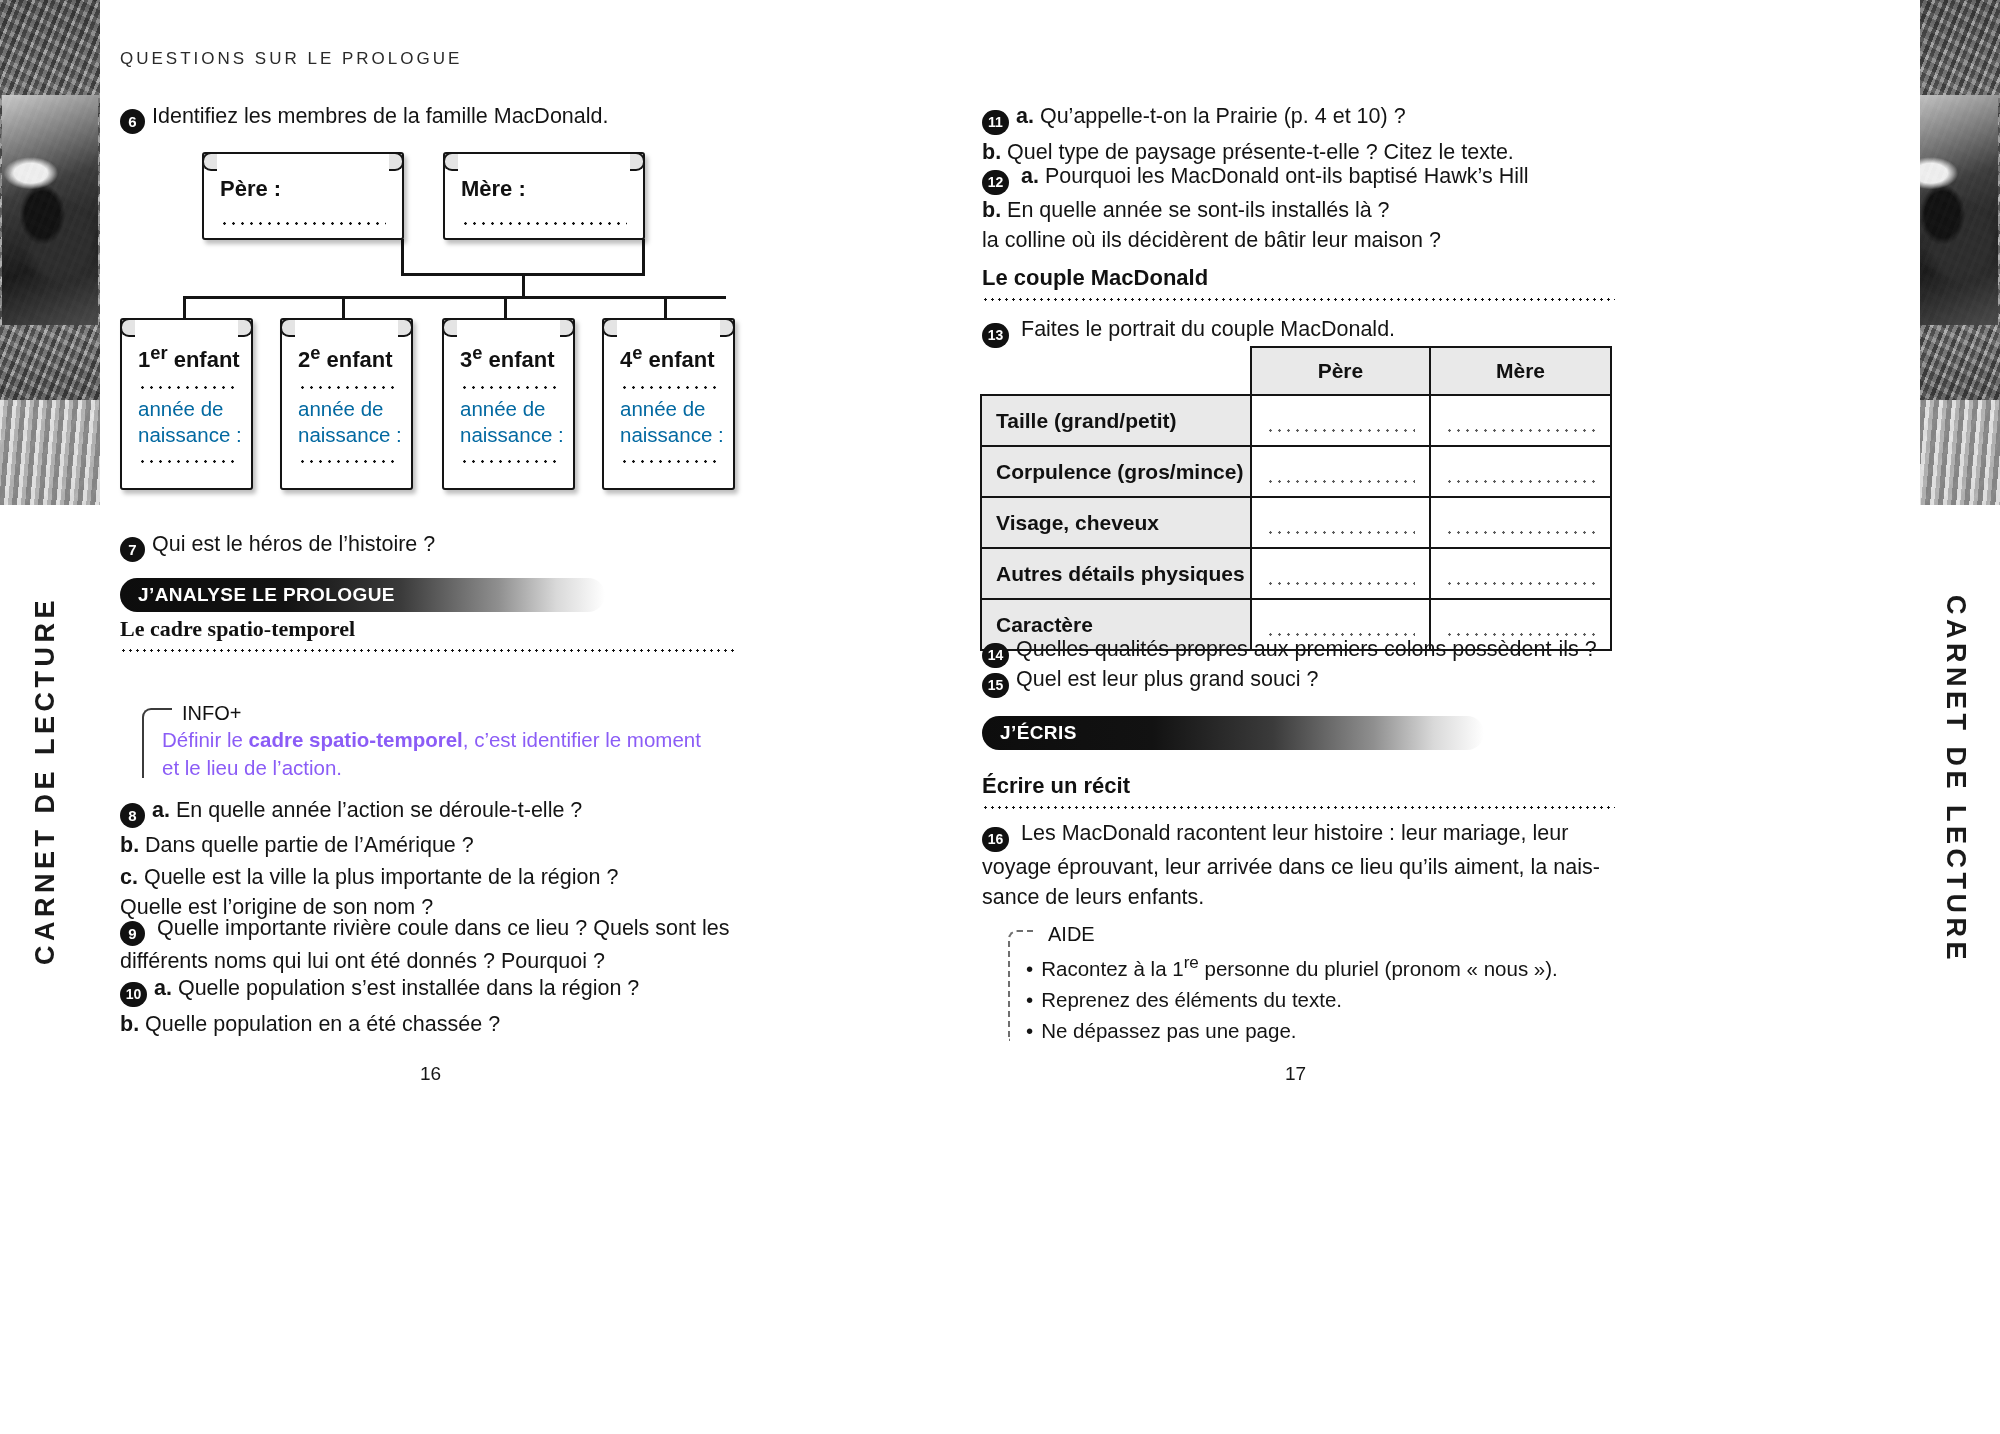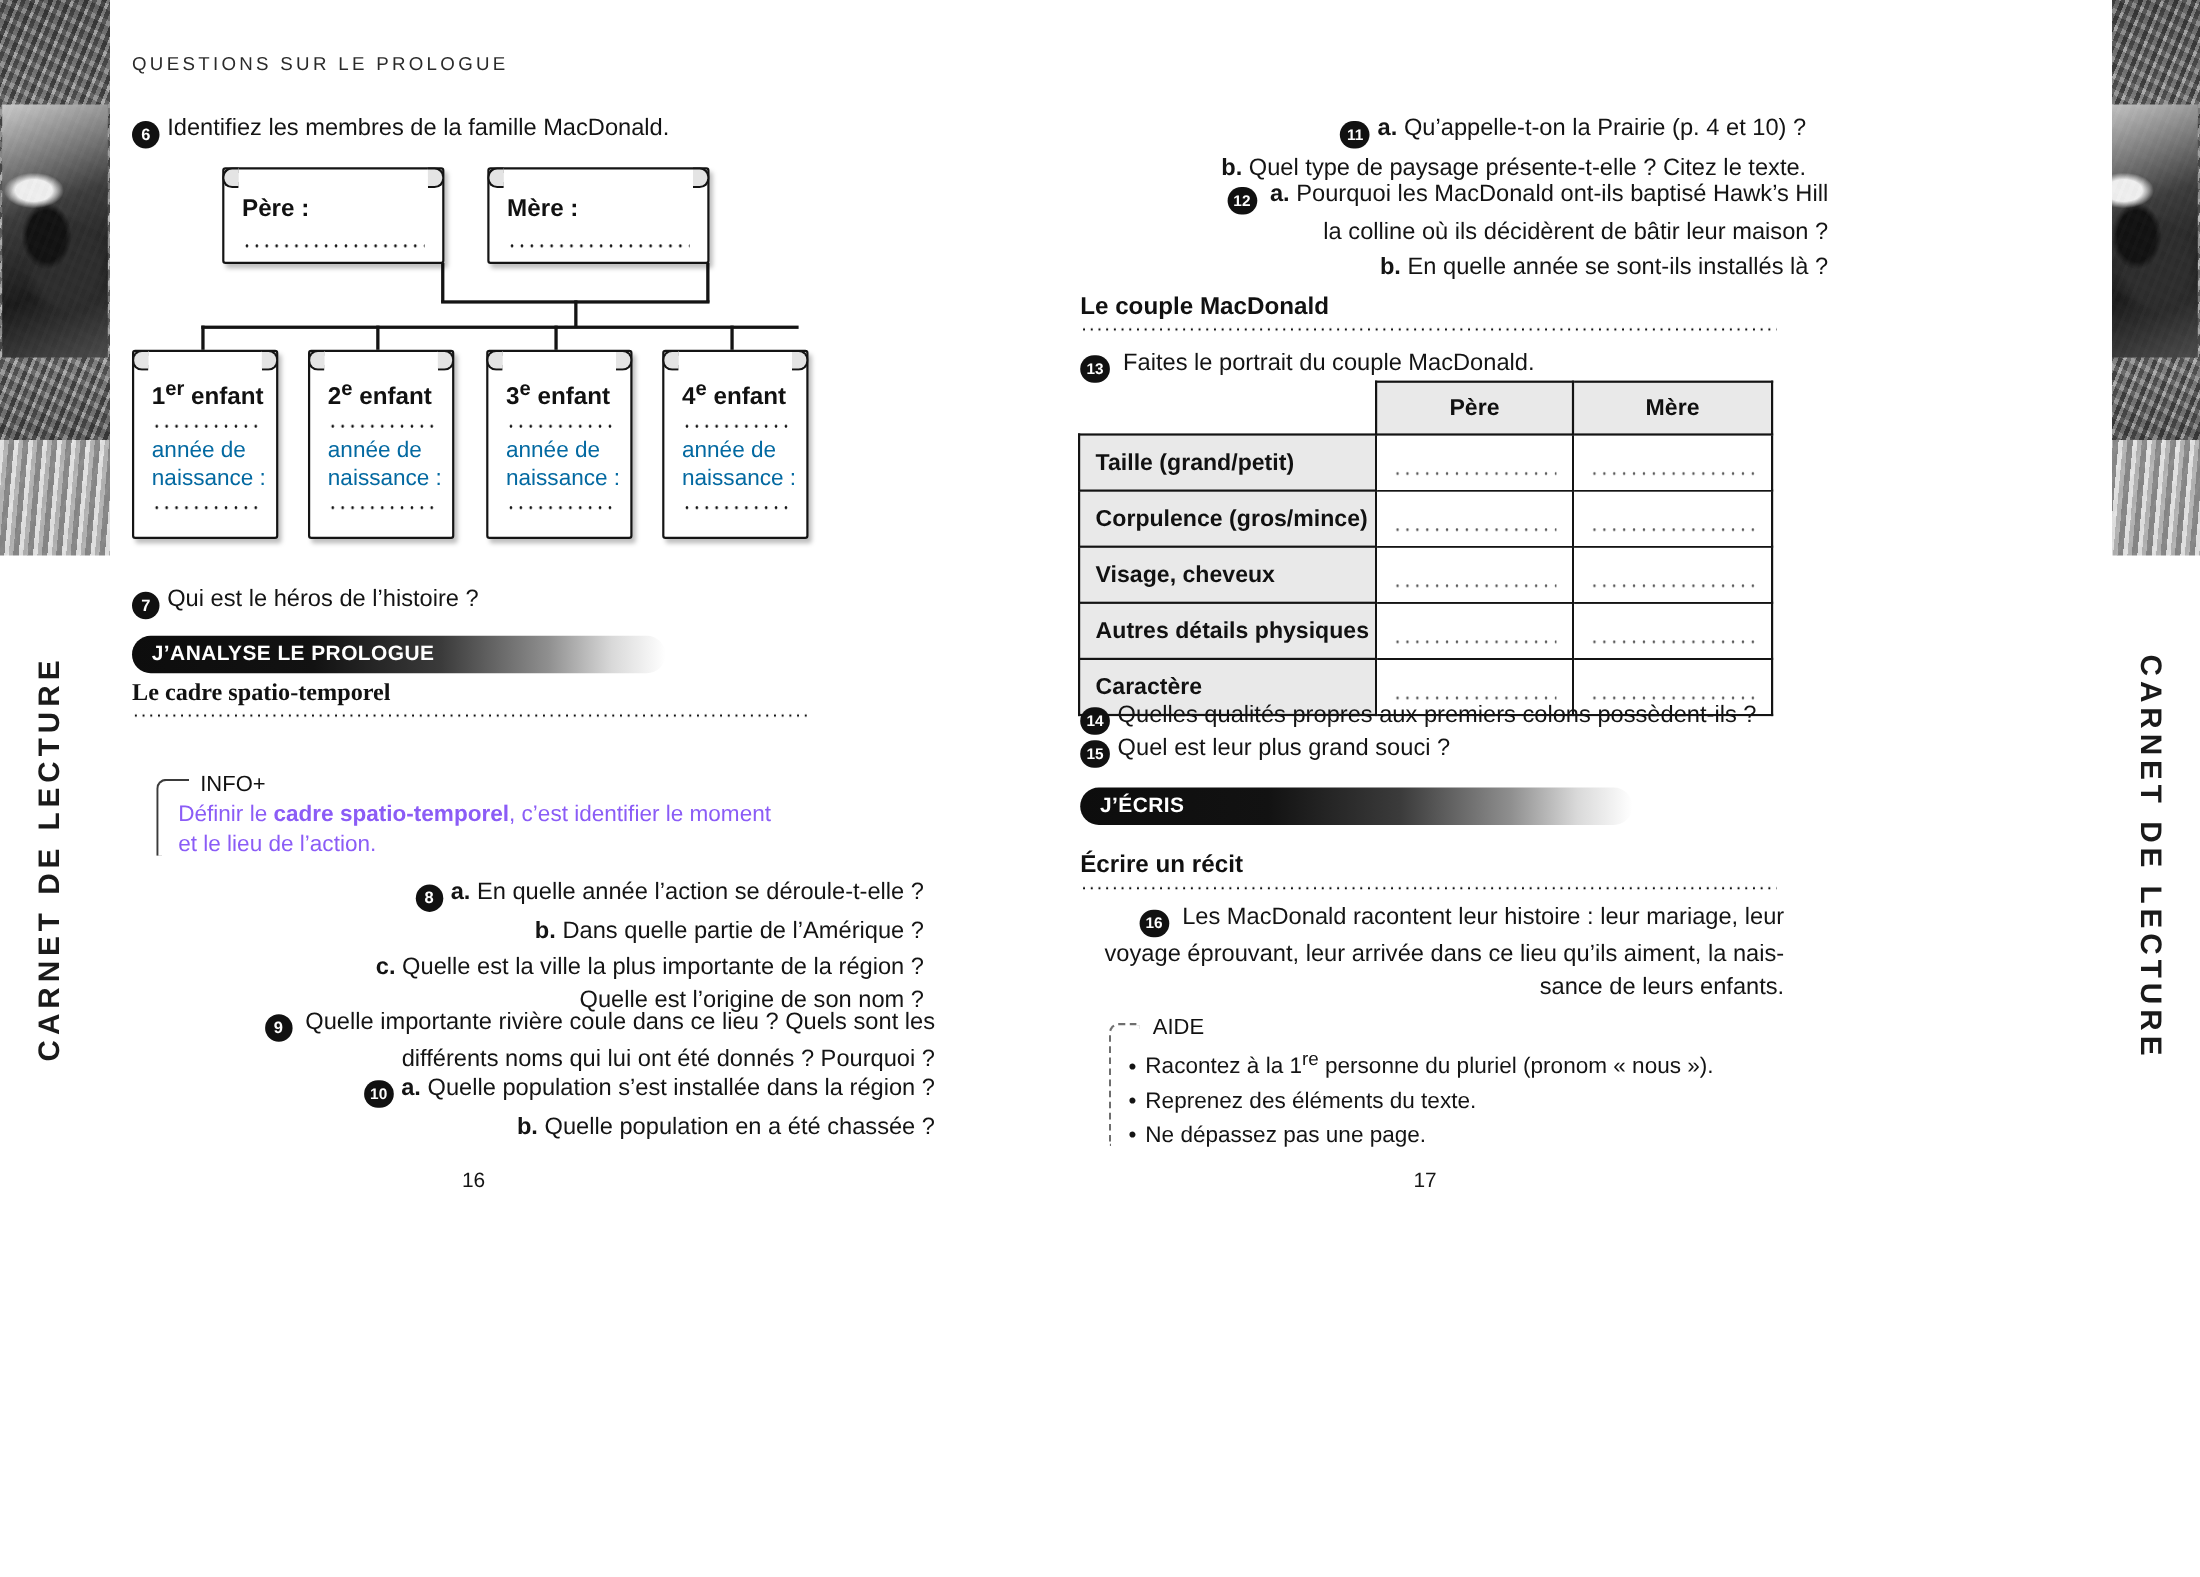--- a/index.html
+++ b/index.html
@@ -77,21 +77,21 @@
     display:inline-flex; align-items:center; justify-content:center;
     width:25px; height:25px; border-radius:50%;
     background:#111; color:#fff;
     font-weight:bold; font-size:15px; line-height:1;
     vertical-align:-4px; margin-right:7px;
     font-family:"Liberation Sans", sans-serif;
   }
   .qnum.wide { width:27px; height:25px; border-radius:13px; font-size:14px; }
 
   .qline {
-    font-size:21.5px; line-height:30px; color:#141414;text-align:right;
+    font-size:21.5px; line-height:30px; color:#141414;
   }
   .qblock { margin-bottom:2px; }
   .b { font-weight:bold; }
 
   
   .banner {
     height:34px; border-radius:17px;
     background:linear-gradient(90deg,#0d0d0d 0%, #121212 34%, #3b3b3b 58%, #8f8f8f 78%, #d9d9d9 90%, #ffffff 100%);
     display:flex; align-items:center;
     padding-left:18px;
@@ -340,25 +340,25 @@
         <span class="b">b.</span>
         <span>Quel type de paysage présente-t-elle ? Citez le texte.</span>
       </div>
     </div>
 
     <div style="position:absolute; left:-18px; top:161px; width:680px;">
       <div class="qline">
         <span class="qnum wide">12</span><span class="b" style="margin-left:5px;">a.</span>
         <span>Pourquoi les MacDonald ont-ils baptisé Hawk’s Hill</span>
       </div>
-      <div class="qline qblock">la colline où ils décidèrent de bâtir leur maison ?</div>
       <div class="qline">
         <span class="b">b.</span>
         <span>En quelle année se sont-ils installés là ?</span>
       </div>
+      <div class="qline qblock">la colline où ils décidèrent de bâtir leur maison ?</div>
     </div>
 
     <div style="position:absolute; left:-18px; top:265px; width:633px;">
       <div class="subhead">Le couple MacDonald</div>
       <div class="dotrule"></div>
     </div>
 
     <div style="position:absolute; left:-18px; top:314px;">
       <span class="qnum wide">13</span><span class="qline" style="margin-left:5px;">Faites le portrait du couple MacDonald.</span>
     </div>

